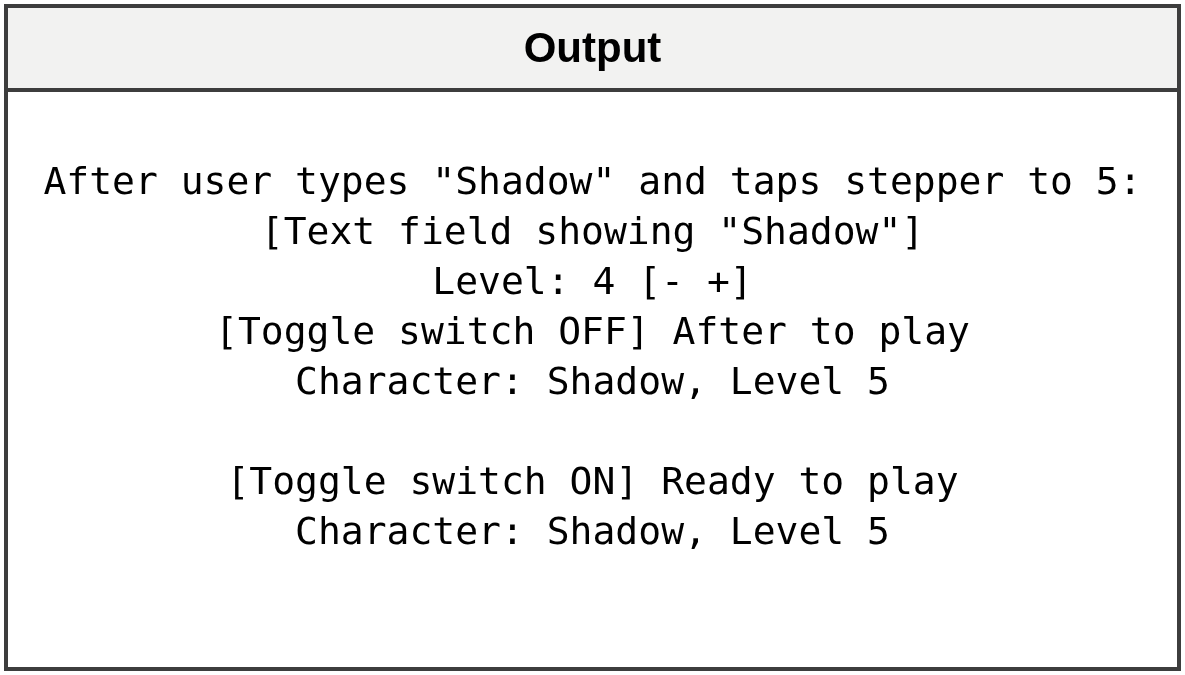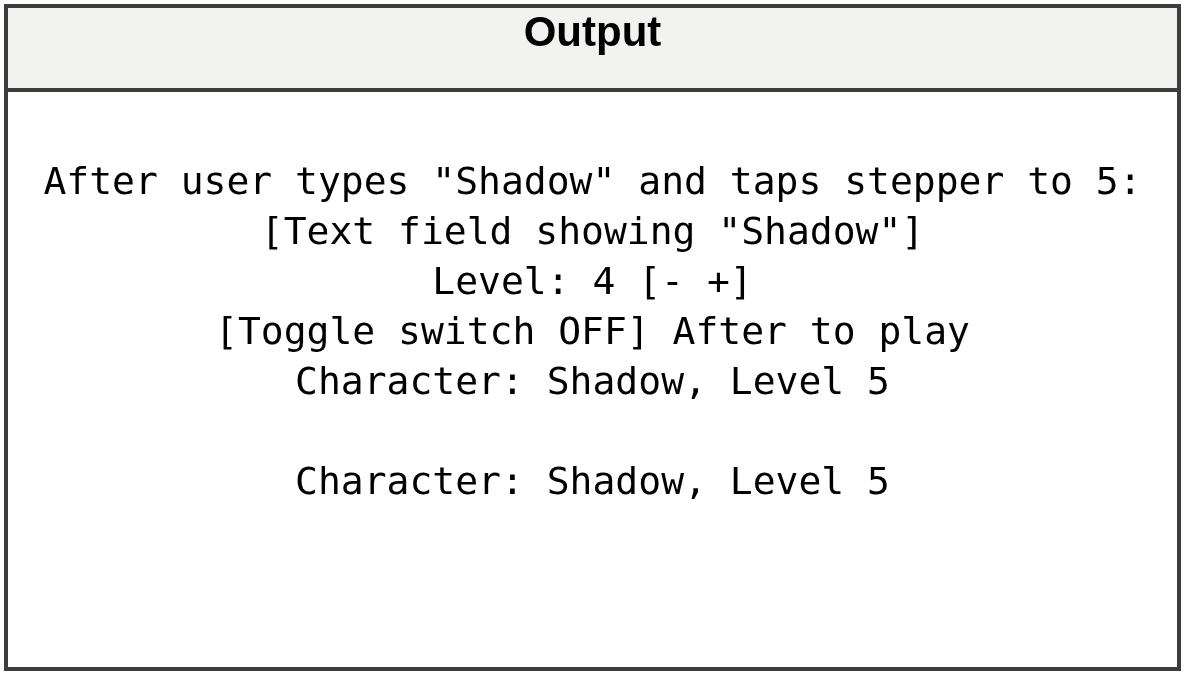--- a/index.html
+++ b/index.html
@@ -22,21 +22,21 @@
     box-sizing: border-box;
     border: 4px solid #3d3d3d;
     background: #ffffff;
   }
   .header {
     height: 80px;
     box-sizing: content-box;
     background: #f2f2f1;
     border-bottom: 4px solid #3d3d3d;
     display: flex;
-    align-items: flex-start;
+    align-items: center;
     justify-content: center;
   }
   .header-title {
     font-family: "Liberation Sans", sans-serif;
     font-weight: bold;
     font-size: 42px;
     color: #000000;
     letter-spacing: 0px;
   }
   .body-area {
@@ -59,15 +59,16 @@
   <div class="header">
     <span class="header-title">Output</span>
   </div>
   <div class="body-area">
     <div class="line">After user types "Shadow" and taps stepper to 5:</div>
     <div class="line">[Text field showing "Shadow"]</div>
     <div class="line">Level: 4 [- +]</div>
     <div class="line">[Toggle switch OFF] After to play</div>
     <div class="line">Character: Shadow, Level 5</div>
     <div class="line"></div>
+    <div class="line">[Toggle switch ON] Ready to play</div>
     <div class="line">Character: Shadow, Level 5</div>
   </div>
 </div>
 
 </body></html>

